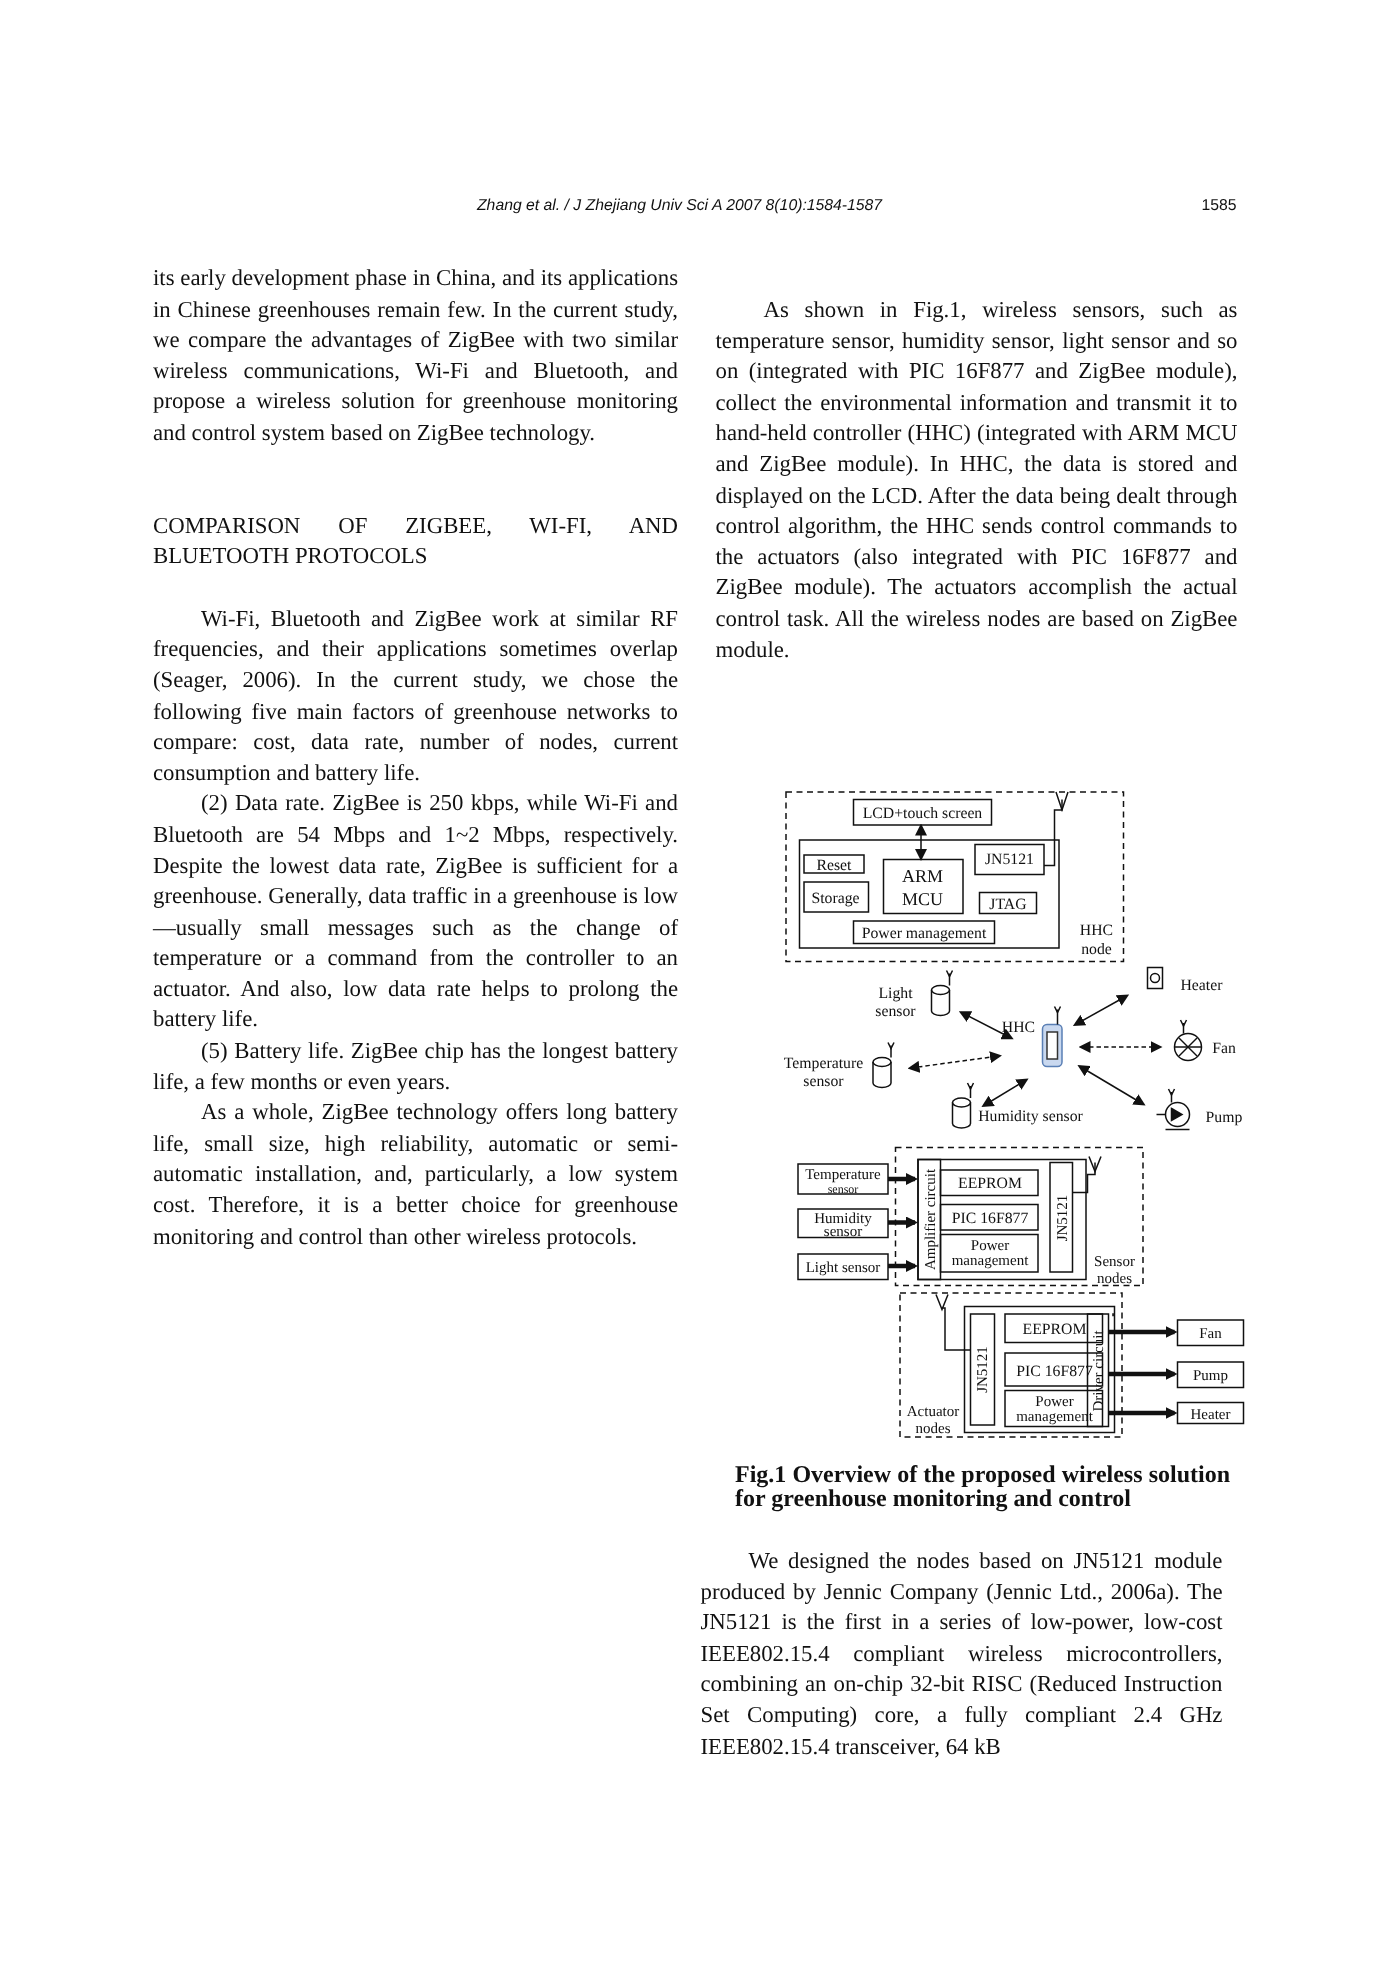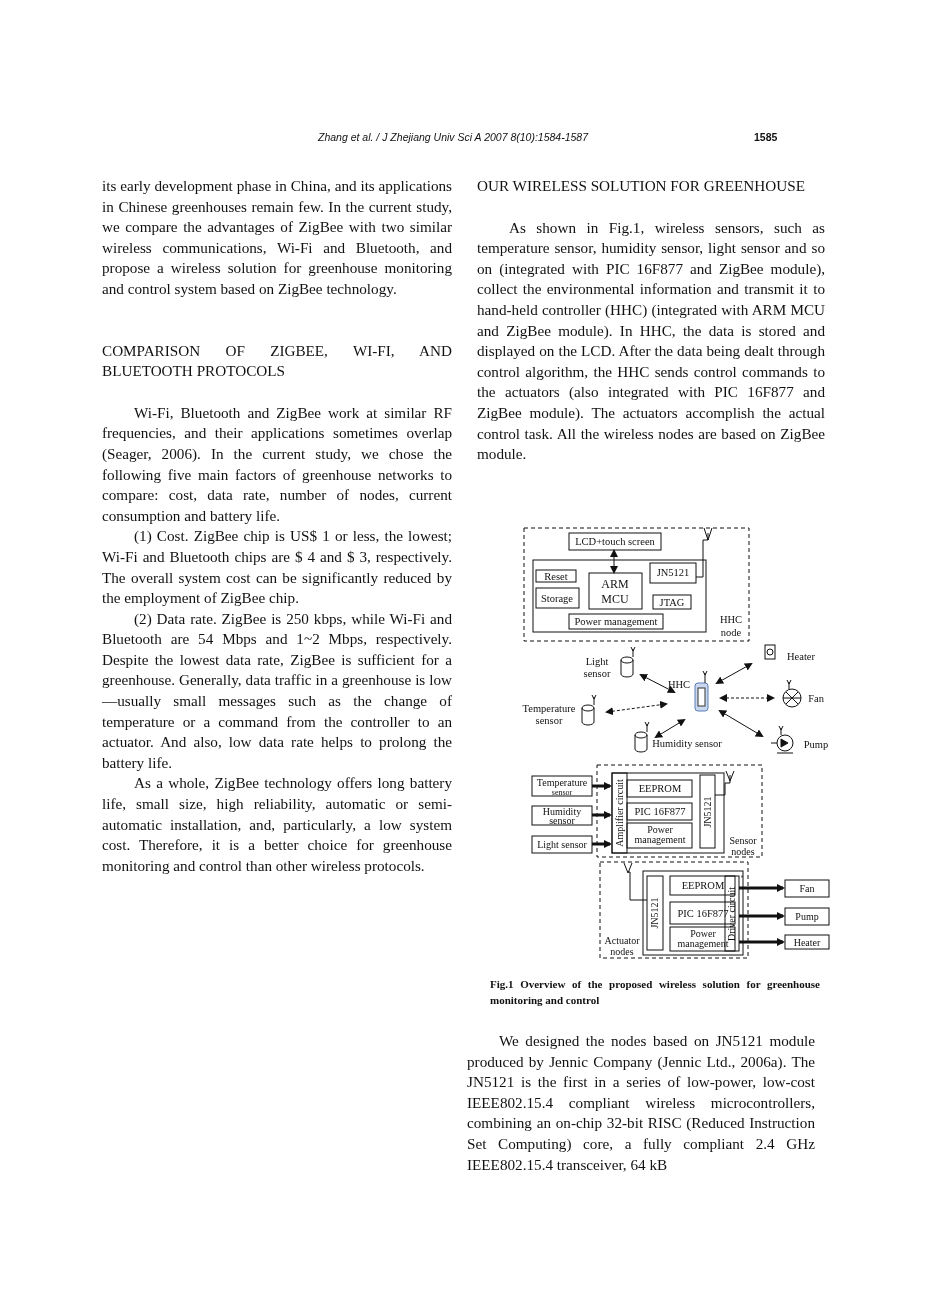--- a/index.html
+++ b/index.html
@@ -1,55 +1,54 @@
 <!DOCTYPE html>
 <html><head>
 <meta charset="utf-8">
 <style>
   html, body { margin: 0; padding: 0; background: #ffffff; }
   body { width: 925px; height: 1309px; position: relative; overflow: hidden; color: #111; }
   .header { position: absolute; top: 131px; left: 0; width: 839px; height: 16px; font-family: "Liberation Sans", sans-serif; font-size: 10.5px; }
   .header .journal { position: absolute; left: 318px; font-style: italic; }
-  .header .pageno { position: absolute; left: 754px; font-weight: bold; }
+  .header .pageno { position: absolute; left: 801px; }
   .col { position: absolute; font-family: "Liberation Serif", serif; font-size: 15.2px; line-height: 20.6px; text-align: justify; }
   .col p { margin: 0; }
   .col .indent { text-indent: 32px; }
   .left { left: 102px; top: 176px; width: 350px; }
   .right { left: 477px; top: 176px; width: 348px; }
   .sec { text-transform: uppercase; }
   .bold { font-weight: bold; }
   .gap1 { height: 41px; }
   .gap2 { height: 21px; }
   .fig { position: absolute; left: 495px; top: 525px; width: 335px; height: 445px; font-family: "Liberation Serif", serif; margin-left: 20px; }
   .fig svg { position: absolute; left: 0; top: 0; }
   .fig text { font-family: "Liberation Serif", serif; fill: #111; }
-  .caption { position: absolute; left: 490px; top: 976px; width: 330px; font-family: "Liberation Serif", serif; font-weight: bold; font-size: 11px; line-height: 16px; text-align: justify; }
+  .caption { position: absolute; left: 490px; top: 976px; width: 330px; font-family: "Liberation Serif", serif; font-weight: bold; font-size: 16px; line-height: 16px; text-align: justify; }
   .right2 { left: 467px; top: 1031px; width: 348px; }
 </style>
 </head>
 <body>
 
 <div class="header">
   <span class="journal">Zhang et al. / J Zhejiang Univ Sci A   2007 8(10):1584-1587</span>
   <span class="pageno">1585</span>
 </div>
 
 <div class="col left">
   <p>its early development phase in China, and its applications in Chinese greenhouses remain few. In the current study, we compare the advantages of ZigBee with two similar wireless communications, Wi-Fi and Bluetooth, and propose a wireless solution for greenhouse monitoring and control system based on ZigBee technology.</p>
   <div class="gap1"></div>
   <p class="sec">COMPARISON OF ZIGBEE, WI-FI, AND BLUETOOTH PROTOCOLS</p>
   <div class="gap2"></div>
   <p class="indent">Wi-Fi, Bluetooth and ZigBee work at similar RF frequencies, and their applications sometimes overlap (Seager, 2006). In the current study, we chose the following five main factors of greenhouse networks to compare: cost, data rate, number of nodes, current consumption and battery life.</p>
-  <p class="indent">(1) Cost. ZigBee chip is US$ 1 or less, the lowest; Wi-Fi and Bluetooth chips are $ 4 and $ 3, respectively. The overall system cost can be significantly reduced by the employment of ZigBee chip.</p>
   <p class="indent">(2) Data rate. ZigBee is 250 kbps, while Wi-Fi and Bluetooth are 54 Mbps and 1~2 Mbps, respectively. Despite the lowest data rate, ZigBee is sufficient for a greenhouse. Generally, data traffic in a greenhouse is low—usually small messages such as the change of temperature or a command from the controller to an actuator. And also, low data rate helps to prolong the battery life.</p>
+  <p class="indent">(5) Battery life. ZigBee chip has the longest battery life, a few months or even years.</p>
   <p class="indent">As a whole, ZigBee technology offers long battery life, small size, high reliability, automatic or semi-automatic installation, and, particularly, a low system cost. Therefore, it is a better choice for greenhouse monitoring and control than other wireless protocols.</p>
 </div>
 
 <div class="col right">
-  <p class="sec">OUR WIRELESS SOLUTION FOR GREENHOUSE</p>
   <div class="gap2"></div>
   <p class="indent">As shown in Fig.1, wireless sensors, such as temperature sensor, humidity sensor, light sensor and so on (integrated with PIC 16F877 and ZigBee module), collect the environmental information and transmit it to hand-held controller (HHC) (integrated with ARM MCU and ZigBee module). In HHC, the data is stored and displayed on the LCD. After the data being dealt through control algorithm, the HHC sends control commands to the actuators (also integrated with PIC 16F877 and ZigBee module). The actuators accomplish the actual control task. All the wireless nodes are based on ZigBee module.</p>
 </div>
 
 <div class="fig">
   <svg width="335" height="445" viewBox="0 0 335 445" xmlns="http://www.w3.org/2000/svg">
     <defs>
       <marker id="ah" markerWidth="8" markerHeight="8" refX="6" refY="4" orient="auto" markerUnits="userSpaceOnUse">
         <path d="M0,0 L8,4 L0,8 z" fill="#111"></path>
       </marker>

